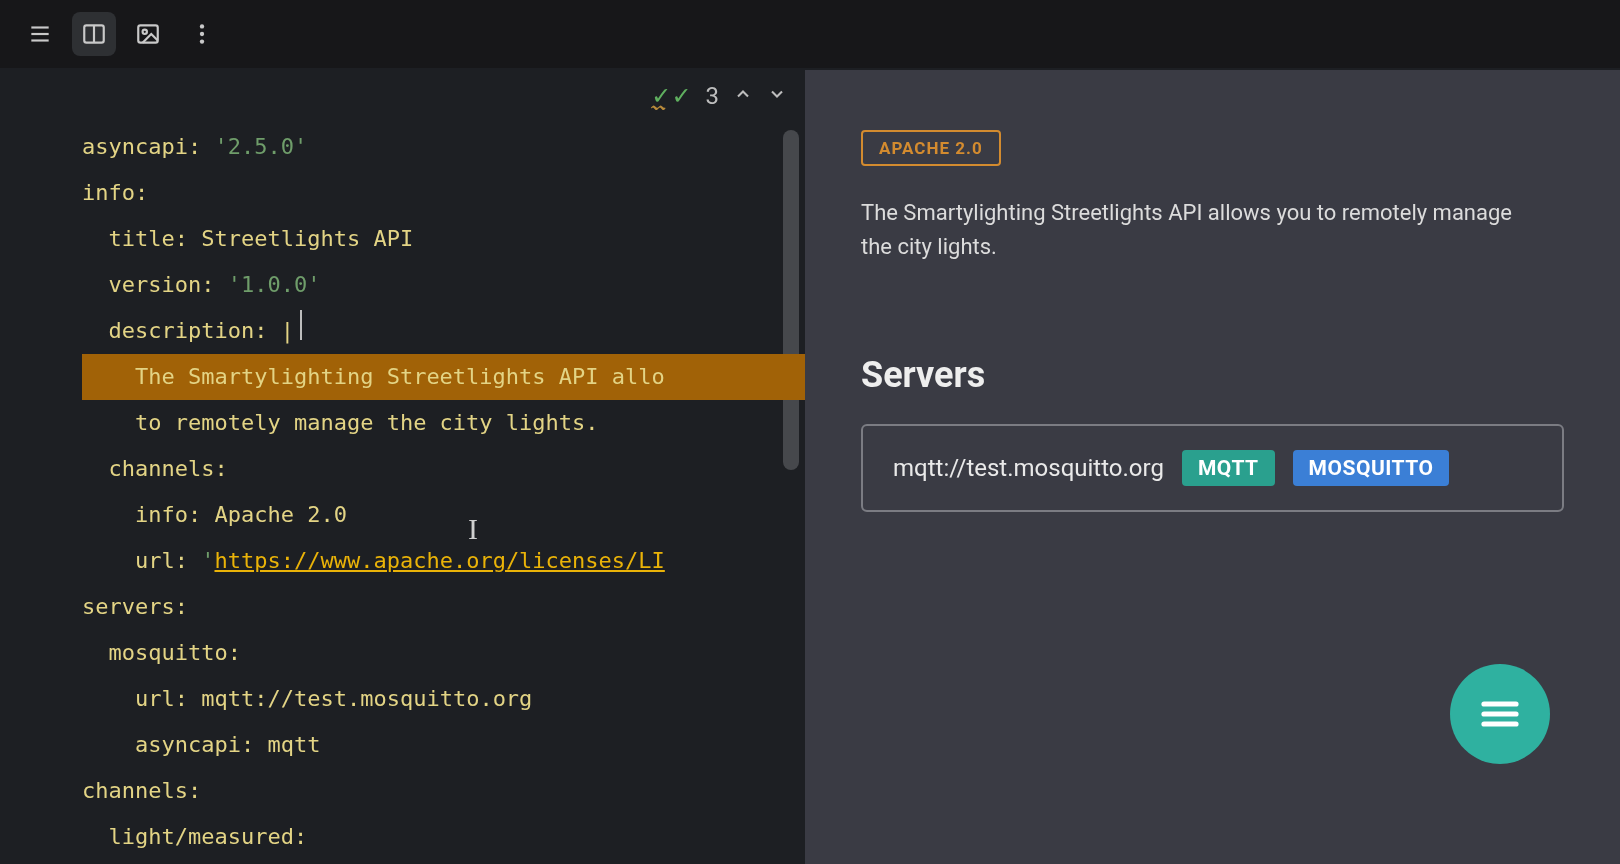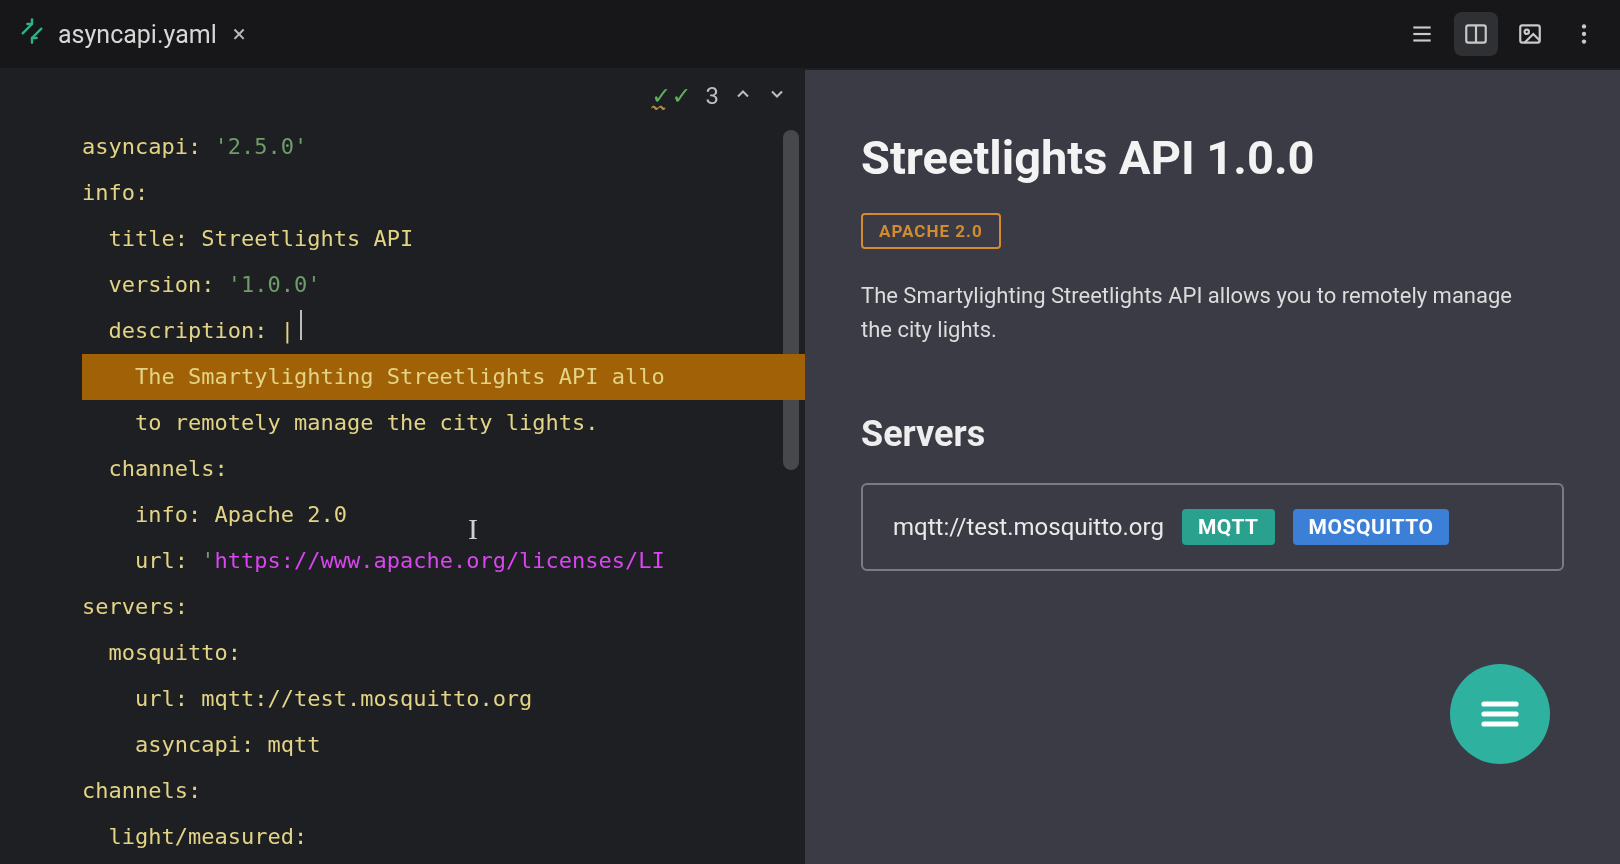--- a/index.html
+++ b/index.html
@@ -33,21 +33,21 @@
   .code-area  {
     position:absolute; top:0; left:82px; right:0; bottom:0;
     font-family: "SF Mono","Menlo","Consolas",monospace;
     font-size:22px; line-height:46px; color:#e3d485; white-space:pre; overflow:hidden;
     padding-top:8px;
   }
   .key   { color:#e3d485; }
   .str   { color:#6f9d6a; }
   .pipe  { color:#e3d485; }
   .desc  { color:#e3d485; }
-  .url   { color:#d946ef; }
+  .url   { color:#eab308; text-decoration: underline; }
   .hl-line { background:#a16207; display:inline-block; width:100%; }
 
   .problems {
     position:absolute; top:12px; right:18px; display:flex; align-items:center; gap:14px;
     color:#bdbdbd; font-size:24px;
   }
   .problems .tick { color:#5faf5f; position:relative; }
   .problems .tick .wave { position:absolute; left:0; bottom:-6px; color:#b98b3b; font-size:14px; }
 
   .scrollbar {
@@ -57,21 +57,21 @@
 
   
   .preview-pane {
     flex:1; background:#3a3b44; color:#e8e8e8; padding:60px 56px 0 56px; position:relative; overflow:hidden;
   }
   .prev-title { font-size:47px; font-weight:700; color:#f3f3f3; margin-bottom:28px; }
   .badge-outline {
     display:inline-block; border:2px solid #d38b2f; color:#d38b2f; font-size:17px; font-weight:700;
     letter-spacing:1px; padding:6px 16px; border-radius:4px; margin-bottom:30px;
   }
-  .prev-desc { font-size:22px; line-height:1.55; color:#dcdcdc; max-width:660px; margin-bottom:66px; }
+  .prev-desc { font-size:22px; line-height:1.55; color:#dcdcdc; max-width:660px; margin-bottom:90px; }
   .section-h { font-size:36px; font-weight:700; color:#eee; margin-bottom:28px; }
 
   .server-box {
     border:2px solid #7b7c83; border-radius:6px; padding:24px 30px;
     display:flex; align-items:center; gap:18px; margin-bottom:90px;
   }
   .server-url { font-size:24px; color:#e9e9e9; }
   .chip { font-size:21px; font-weight:700; padding:6px 16px; border-radius:4px; color:#fff; letter-spacing:0.5px; }
   .chip.mqtt { background:#2aa08e; }
   .chip.mos  { background:#3b7fd6; }
@@ -83,36 +83,20 @@
   .fab svg { color:#fff; }
 
   .cursor-ibeam {
     position:absolute; width:2px; height:30px; background:#bdbdbd;
   }
 </style>
 </head>
 <body>
 
 <div class="tabbar">
-  <div class="tab-left">
-    <div class="tab">
-      <span>
-        <svg width="28" height="28" viewBox="0 0 24 24" fill="none" stroke="#2fb18b" stroke-width="2" stroke-linecap="round" stroke-linejoin="round">
-          <path d="M4 14 L12 6"></path>
-            <path d="M12 6 L12 2"></path>
-            <path d="M12 6 L8 6"></path>
-          <path d="M20 10 L12 18"></path>
-            <path d="M12 18 L12 22"></path>
-            <path d="M12 18 L16 18"></path>
-        </svg>
-      </span>
-      <span>asyncapi.yaml</span>
-      <span class="close">×</span>
-    </div>
-  </div>
 
   <div class="tabbar-right">
     <div class="icon-btn">
       <svg width="26" height="26" viewBox="0 0 24 24" fill="none" stroke="currentColor" stroke-width="2">
           <line x1="4" y1="6" x2="20" y2="6"></line>
           <line x1="4" y1="12" x2="20" y2="12"></line>
           <line x1="4" y1="18" x2="20" y2="18"></line>
         </svg>
     </div>
     <div class="icon-btn active">
@@ -180,21 +164,20 @@
   <span class="key">light/measured</span>:
     :
     </div>
 
     <div class="cursor-ibeam" style="left:300px; top:240px;"></div>
 
     <div style="position:absolute; left:468px; top:442px; color:#cfcfcf; font-family:serif; font-size:30px;">I</div>
   </div>
 
   <div class="preview-pane">
-    <div class="prev-title">Streetlights API 1.0.0</div>
     <div class="badge-outline">APACHE 2.0</div>
     <div class="prev-desc">The Smartylighting Streetlights API allows you to remotely manage the city lights.</div>
 
     <div class="section-h">Servers</div>
     <div class="server-box">
       <span class="server-url">mqtt://test.mosquitto.org</span>
       <span class="chip mqtt">MQTT</span>
       <span class="chip mos">MOSQUITTO</span>
     </div>
 

